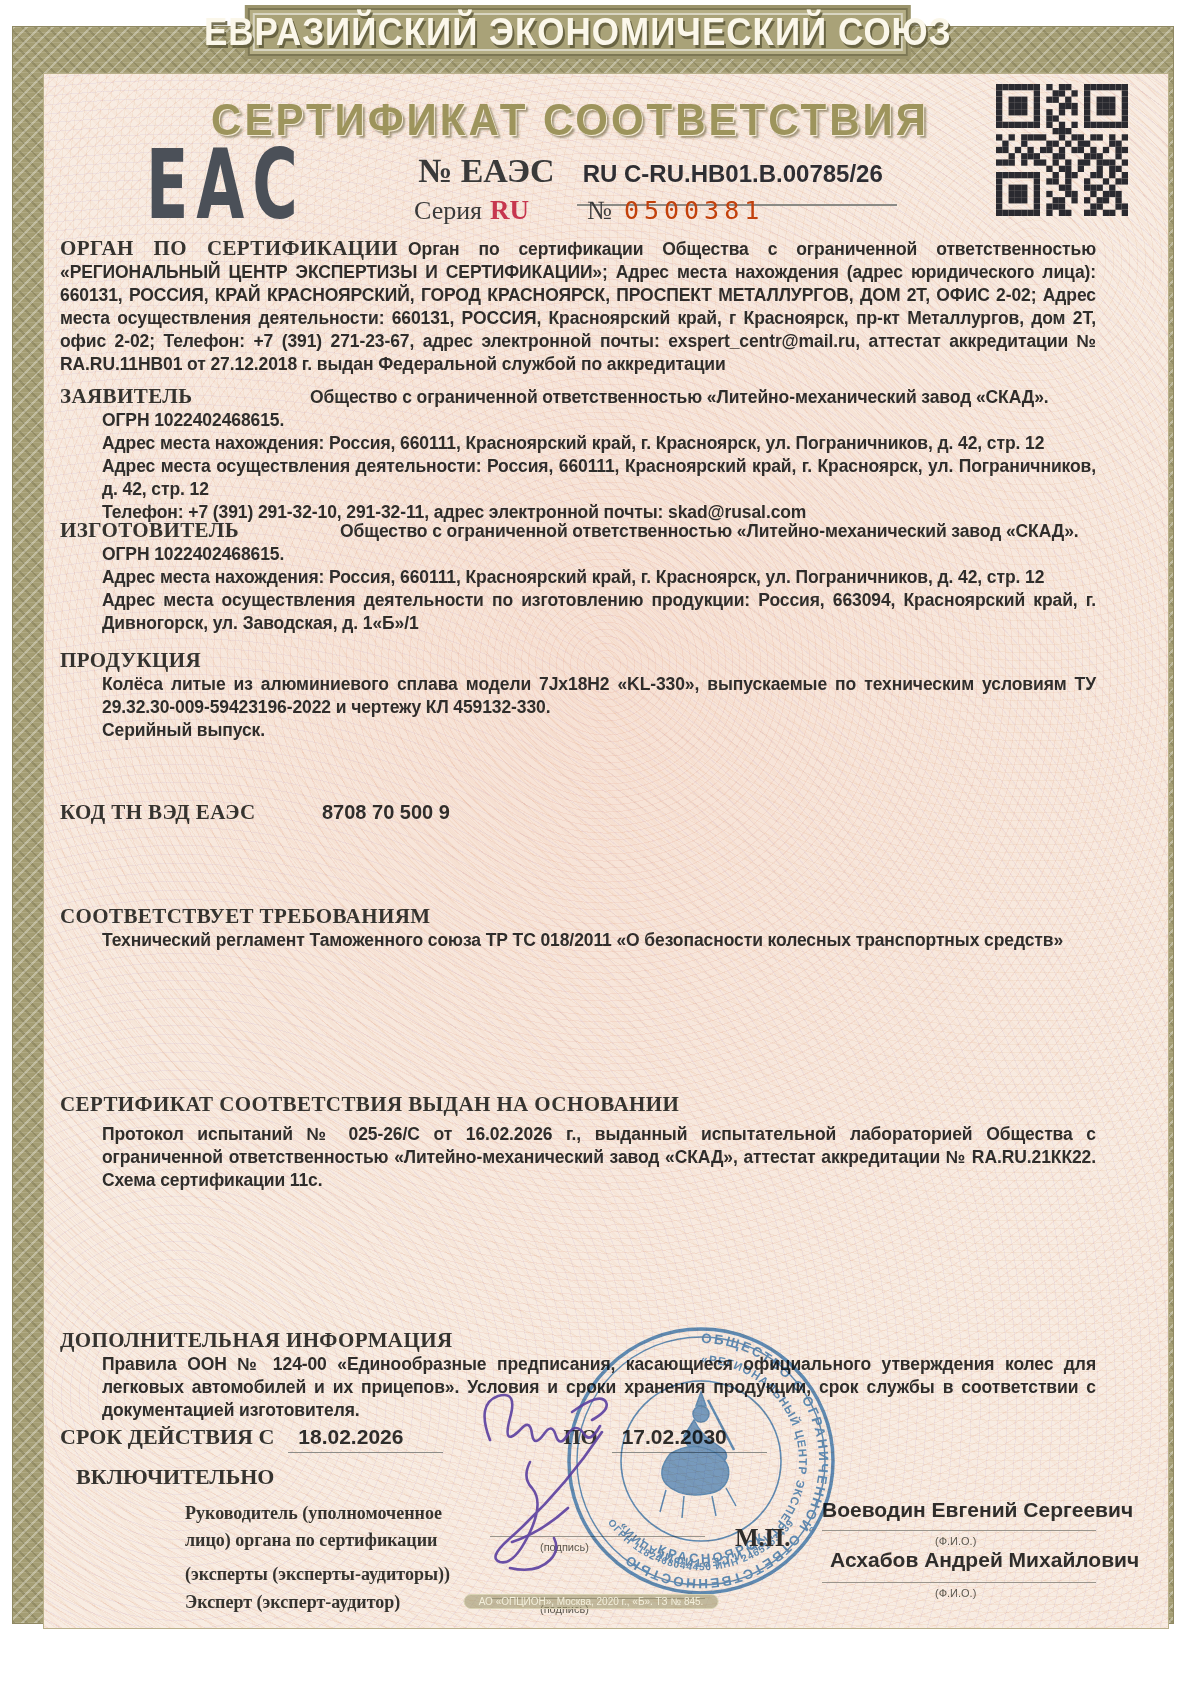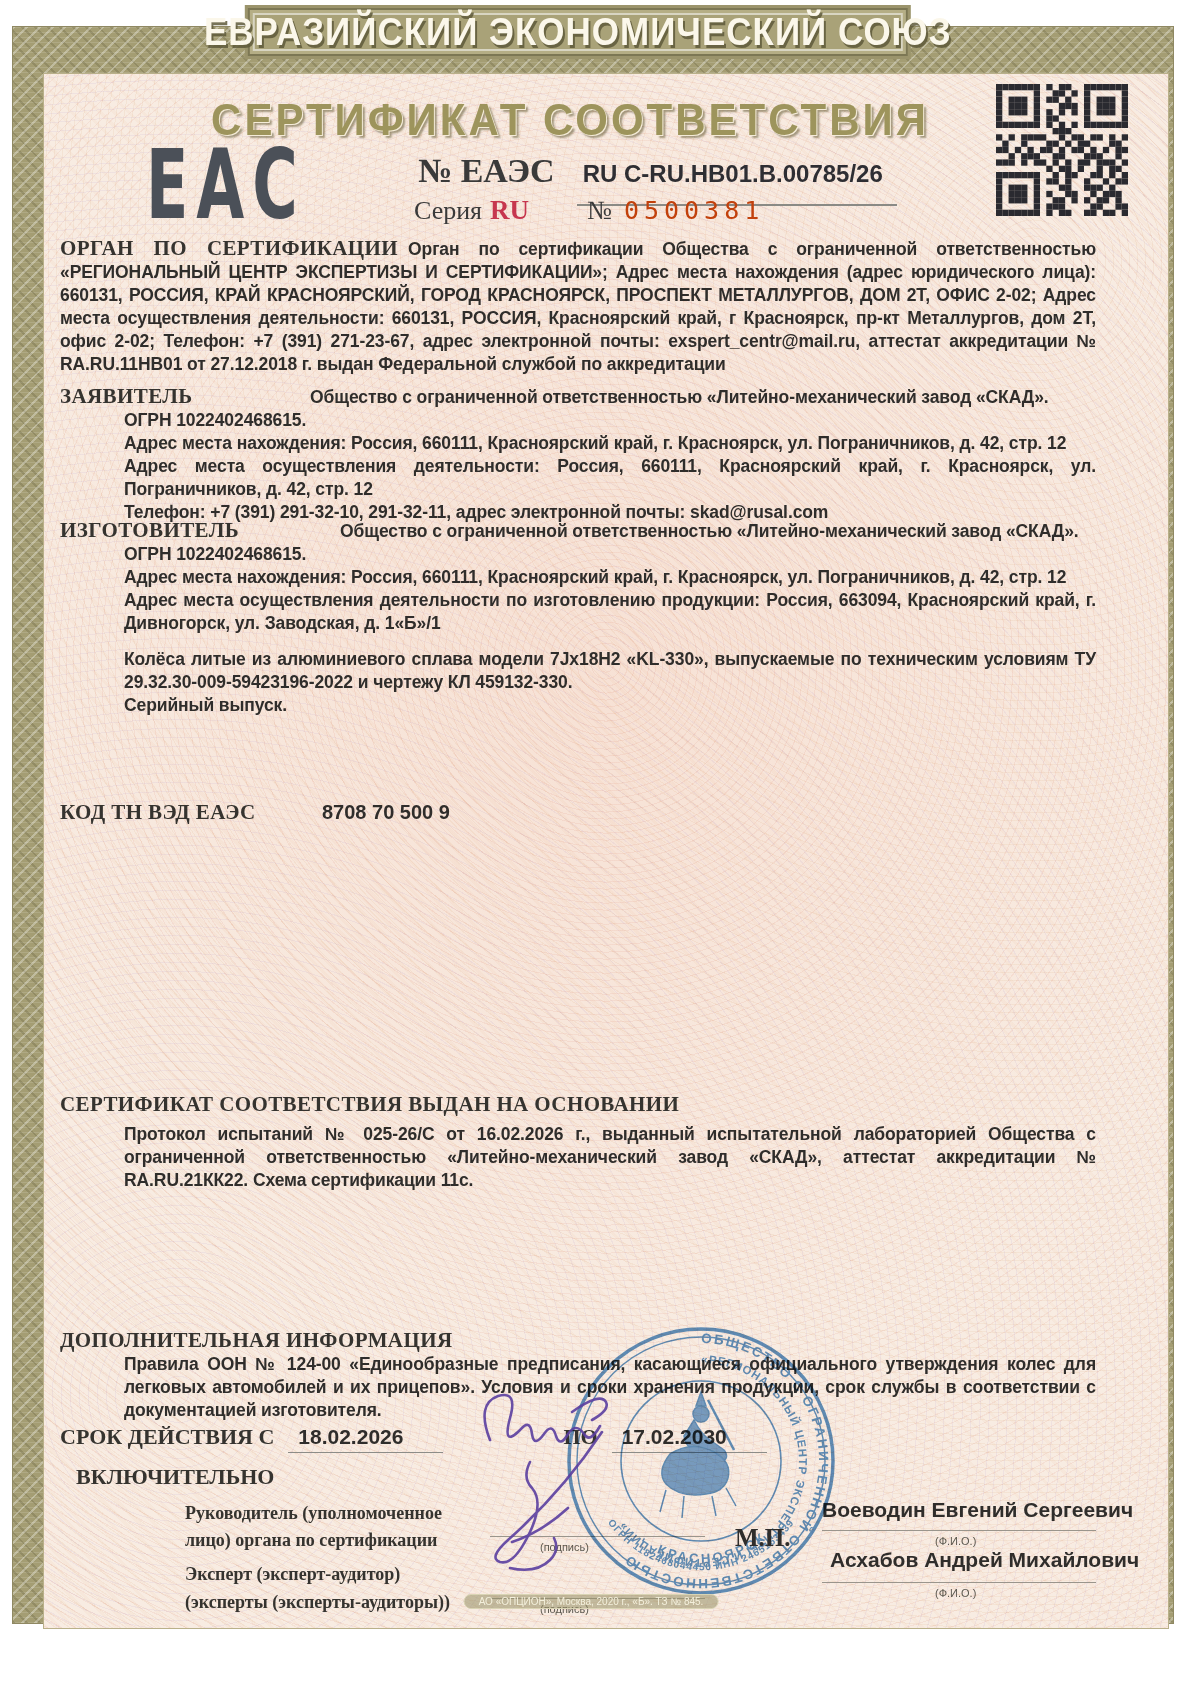--- a/index.html
+++ b/index.html
@@ -69,21 +69,21 @@
   .qr { position:absolute; left:996px; top:84px; width:132px; height:132px; }
 
   
   .sec { position:absolute; left:60px; width:1036px; color:#2e2c2a; }
   .sec-h {
     font-family:"Liberation Serif", serif; font-weight:bold; font-size:21px;
     color:#35332f; letter-spacing:.4px;
   }
   .sec-t { font-weight:bold; font-size:17.5px; line-height:23px; color:#2f2d2b; letter-spacing:-.1px; }
   .just { text-align:justify; }
-  .ind { margin-left:64px; }
+  .ind { margin-left:42px; }
 
   .inline-h { display:inline; margin-right:10px; }
   .tab-h { display:inline-block; }
 
   .tnved-value { font-weight:bold; font-size:20px; color:#2f2d2b; }
 
   
   .validity { position:absolute; left:60px; top:1424px; width:1036px; white-space:nowrap; }
   .v-label { font-family:"Liberation Serif", serif; font-weight:bold; font-size:22px; color:#35332f; }
   .v-date {
@@ -389,28 +389,33 @@
   <div class="sec" style="top:518px;">
     <div class="just">
       <span class="sec-h tab-h" style="width:280px;">ИЗГОТОВИТЕЛЬ</span><span class="sec-t">Общество с ограниченной ответственностью «Литейно-механический завод «СКАД».</span>
     </div>
     <div class="sec-t ind">ОГРН 1022402468615.</div>
     <div class="sec-t ind">Адрес места нахождения: Россия, 660111, Красноярский край, г. Красноярск, ул. Пограничников, д. 42, стр. 12</div>
     <div class="sec-t ind just">Адрес места осуществления деятельности по изготовлению продукции: Россия, 663094, Красноярский край, г. Дивногорск, ул. Заводская, д. 1«Б»/1</div>
   </div>
 
   <div class="sec" style="top:648px;">
+    <div class="sec-h">ПРОДУКЦИЯ</div>
     <div class="sec-t ind just">Колёса литые из алюминиевого сплава модели 7Jx18H2 «KL-330», выпускаемые по техническим условиям ТУ 29.32.30-009-59423196-2022 и чертежу КЛ 459132-330.</div>
     <div class="sec-t ind">Серийный выпуск.</div>
   </div>
 
   <div class="sec" style="top:800px;">
     <span class="sec-h tab-h" style="width:262px;">КОД ТН ВЭД ЕАЭС</span><span class="tnved-value">8708 70 500 9</span>
   </div>
 
+  <div class="sec" style="top:904px;">
+    <div class="sec-h">СООТВЕТСТВУЕТ ТРЕБОВАНИЯМ</div>
+    <div class="sec-t ind just">Технический регламент Таможенного союза ТР ТС 018/2011 «О безопасности колесных транспортных средств»</div>
+  </div>
 
   <div class="sec" style="top:1092px;">
     <div class="sec-h">СЕРТИФИКАТ СООТВЕТСТВИЯ ВЫДАН НА ОСНОВАНИИ</div>
     <div class="sec-t ind just" style="margin-top:6px;">Протокол испытаний № 025-26/С от 16.02.2026 г., выданный испытательной лабораторией Общества с ограниченной ответственностью «Литейно-механический завод «СКАД», аттестат аккредитации № RA.RU.21КК22. Схема сертификации 11с.</div>
   </div>
 
   <div class="sec" style="top:1328px;">
     <div class="sec-h">ДОПОЛНИТЕЛЬНАЯ ИНФОРМАЦИЯ</div>
     <div class="sec-t ind just">Правила ООН № 124-00 «Единообразные предписания, касающиеся официального утверждения колес для легковых автомобилей и их прицепов». Условия и сроки хранения продукции, срок службы в соответствии с документацией изготовителя.</div>
   </div>
@@ -424,22 +429,22 @@
     <div>Руководитель (уполномоченное</div>
     <div>лицо) органа по сертификации</div>
   </div>
   <div class="sig-line" style="left:490px; top:1536px; width:215px;"></div>
   <div class="sig-caption" style="left:540px; top:1541px;">(подпись)</div>
   <div class="sig-name" style="left:822px; top:1498px;">Воеводин Евгений Сергеевич</div>
   <div class="sig-line" style="left:822px; top:1530px; width:274px;"></div>
   <div class="sig-caption" style="left:935px; top:1535px;">(Ф.И.О.)</div>
 
   <div class="sig-label" style="top:1560px; line-height:28px;">
+    <div>(эксперты (эксперты-аудиторы))</div>
     <div>Эксперт (эксперт-аудитор)</div>
-    <div>(эксперты (эксперты-аудиторы))</div>
   </div>
   <div class="sig-line" style="left:490px; top:1598px; width:215px;"></div>
   <div class="sig-caption" style="left:540px; top:1603px;">(подпись)</div>
   <div class="sig-name" style="left:830px; top:1548px;">Асхабов Андрей Михайлович</div>
   <div class="sig-line" style="left:822px; top:1582px; width:274px;"></div>
   <div class="sig-caption" style="left:935px; top:1587px;">(Ф.И.О.)</div>
 
   <div class="mp">М.П.</div>
 
   <svg class="stamp" viewBox="0 0 278 278">

